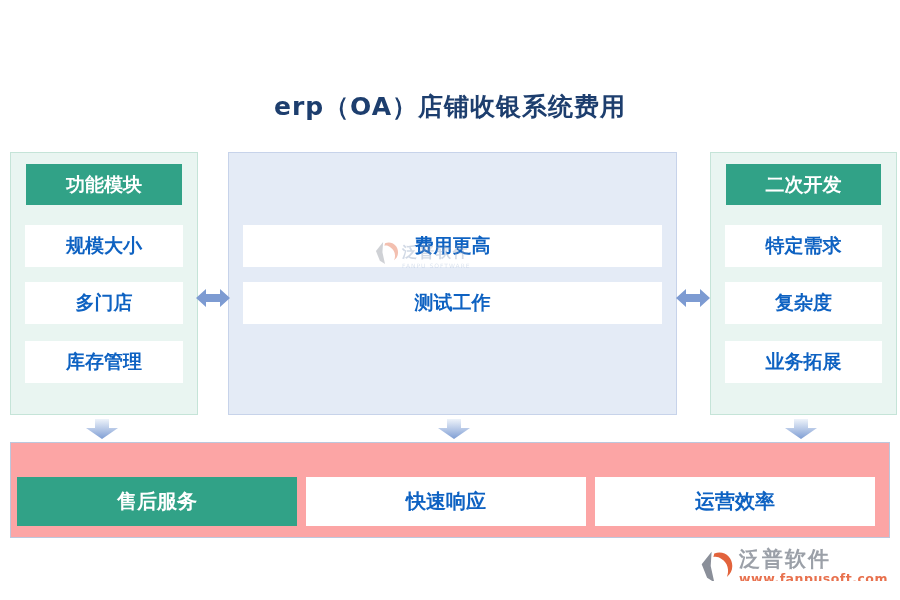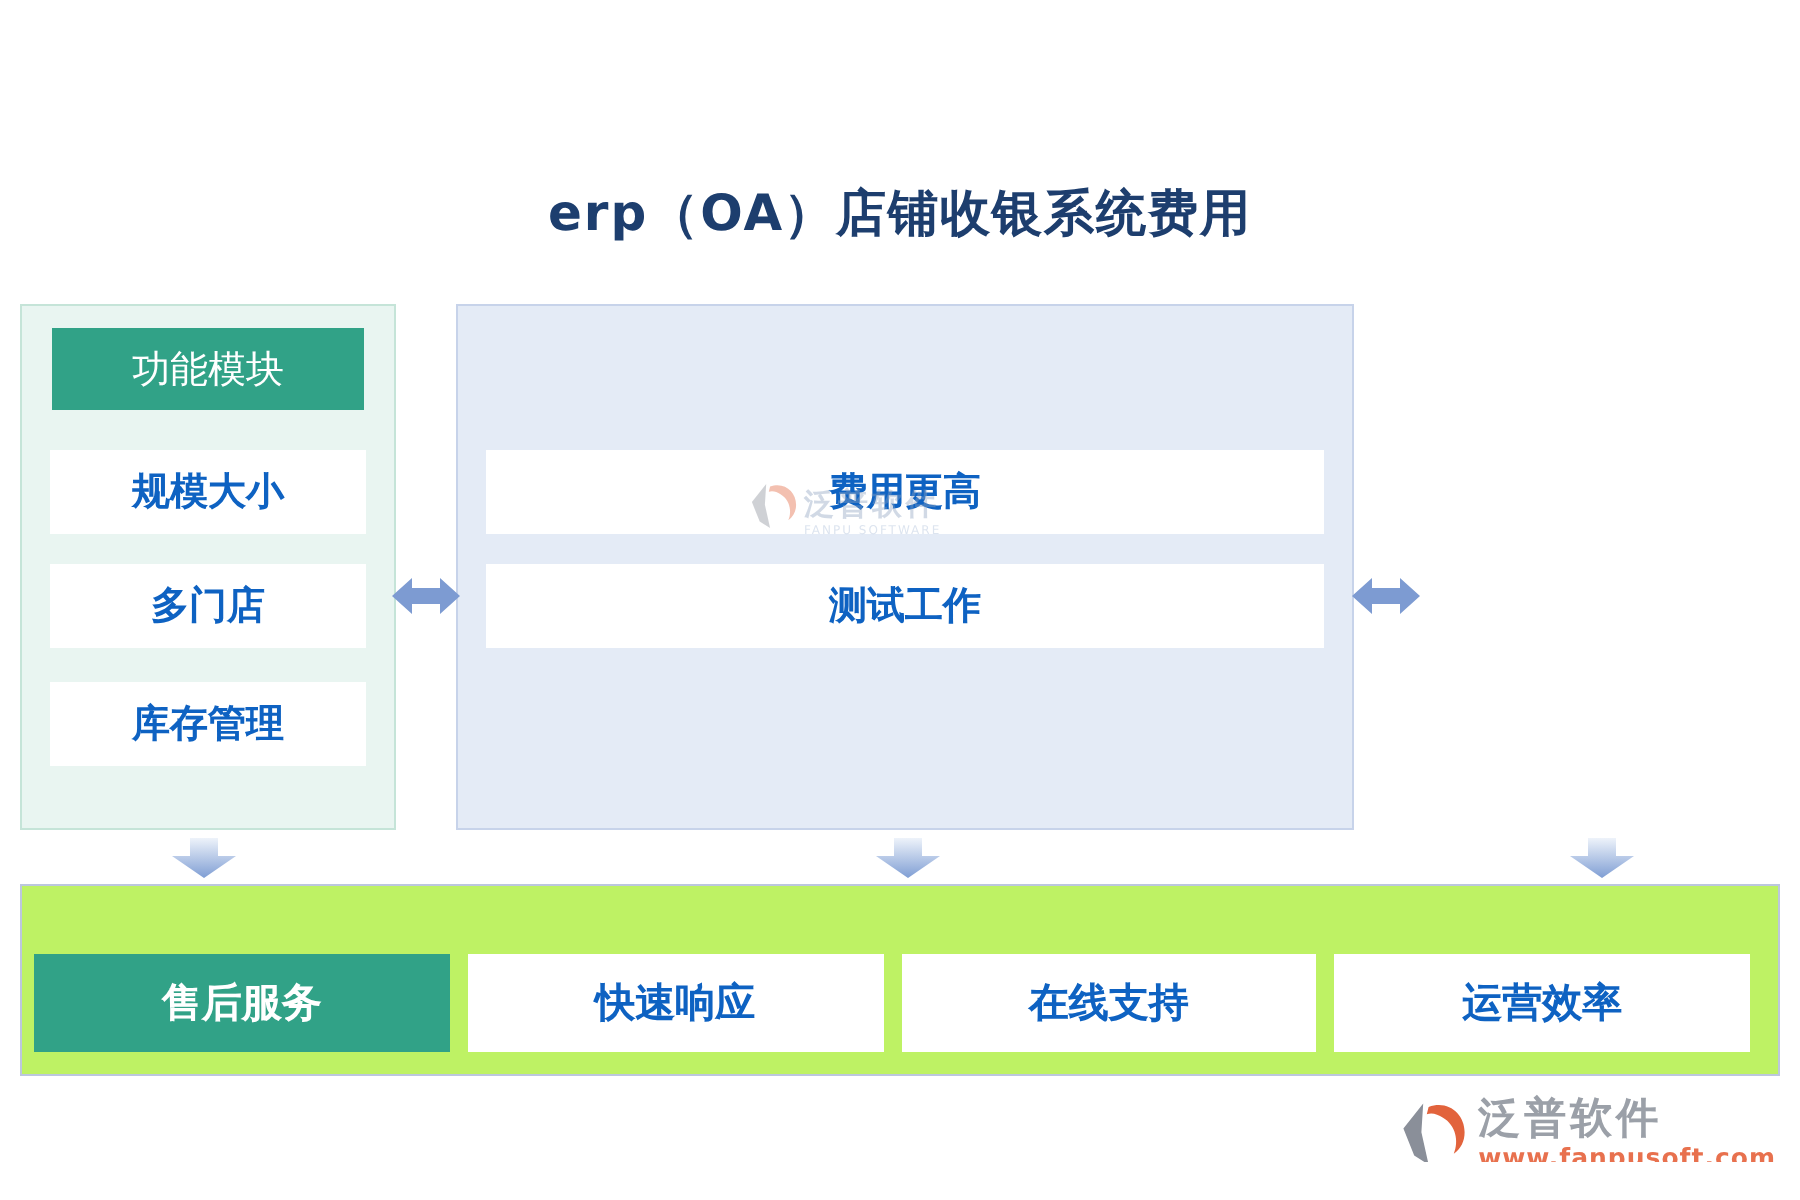--- a/index.html
+++ b/index.html
@@ -16,42 +16,42 @@
   
   .panel { position:absolute; top:152px; height:263px; }
   .panel.greenish { background:#e9f5f1; border:1px solid #c5e4d8; }
   .panel.blueish  { background:#e4ebf6; border:1px solid #c7d3ea; }
   .panel-left  { left:10px;  width:188px; }
   .panel-mid   { left:228px; width:449px; }
   .panel-right { left:710px; width:187px; }
   .col-header {
     position:absolute; left:15px; right:15px; top:11px; height:41px;
     display:flex; align-items:center; justify-content:center;
-    font-size:19px; font-weight:normal; color:#fff;
+    font-size:19px; font-weight:bold; color:#fff;
   }
   .col-header.green { background:#31a287; }
   .col-header.blue  { background:#1a4caa; }
   .col-row {
     position:absolute; left:14px; right:14px; height:42px; background:#fff;
     display:flex; align-items:center; justify-content:center;
     font-size:19px; font-weight:bold; color:#0e62c2;
   }
   .r1 { top:72px; } .r2 { top:129px; } .r3 { top:188px; }
   
   .h-arrow { position:absolute; top:285px; width:34px; height:26px; }
   .h-arrow.a1 { left:196px; }
   .h-arrow.a2 { left:676px; }
   .d-arrow { position:absolute; top:419px; width:36px; height:20px; }
   .d-arrow.d1 { left:84px; }
   .d-arrow.d2 { left:436px; }
   .d-arrow.d3 { left:783px; }
   
   .bottom-bar {
     position:absolute; left:10px; top:442px; width:880px; height:96px;
-    background:#bef264; border:1px solid #bcc7dd;
+    background:#fca5a5; border:1px solid #bcc7dd;
     display:flex; align-items:flex-end; gap:9px; padding:0 14px 11px 6px;
   }
   .bar-btn {
     flex:1; height:49px; display:flex; align-items:center; justify-content:center;
     font-size:20px; font-weight:bold;
   }
   .bar-btn.green { background:#31a287; color:#fff; }
   .bar-btn.white { background:#fff; color:#0e62c2; }
   
   .watermark {
@@ -78,20 +78,26 @@
     <div class="col-row r1">规模大小</div>
     <div class="col-row r2">多门店</div>
     <div class="col-row r3">库存管理</div>
   </div>
 
   <div class="panel blueish panel-mid">
     <div class="col-row r2">测试工作</div>
     <div class="col-row r1">费用更高</div>
   </div>
 
+  <div class="panel greenish panel-right">
+    <div class="col-header green">二次开发</div>
+    <div class="col-row r1">特定需求</div>
+    <div class="col-row r2">复杂度</div>
+    <div class="col-row r3">业务拓展</div>
+  </div>
 
   <div class="watermark">
     <span>
       <svg width="26" height="26" viewBox="0 0 40 40">
         <path d="M14 3 L3 17 L9 32 L17 37 L13 19 Z" fill="#8a8f99"></path>
         <path d="M17 5 C28 1 37 9 37 19 C37 24 35 28 31 31 C34 24 32 15 25 11 C22 9 19 8 16 9 Z" fill="#e2633c"></path>
       </svg>
     </span>
     <span class="wm-text">
       <span class="wm-name" style="display:block">泛普软件</span>
@@ -140,21 +146,20 @@
             <stop offset="1" stop-color="#7f9ed4"></stop>
       </linearGradient>
         </defs>
       <polygon points="11,0 25,0 25,9 34,9 18,20 2,9 11,9" fill="url(#dg3)"></polygon>
     </svg>
   </div>
 
   <div class="bottom-bar">
     <div class="bar-btn green">售后服务</div>
     <div class="bar-btn white">快速响应</div>
-    <div class="bar-btn white">在线支持</div>
     <div class="bar-btn white">运营效率</div>
   </div>
 
   <div class="footer-logo">
     <span>
       <svg width="36" height="38" viewBox="0 0 40 40">
         <path d="M14 3 L3 17 L9 32 L17 37 L13 19 Z" fill="#8a8f99"></path>
         <path d="M17 5 C28 1 37 9 37 19 C37 24 35 28 31 31 C34 24 32 15 25 11 C22 9 19 8 16 9 Z" fill="#e2633c"></path>
       </svg>
     </span>

